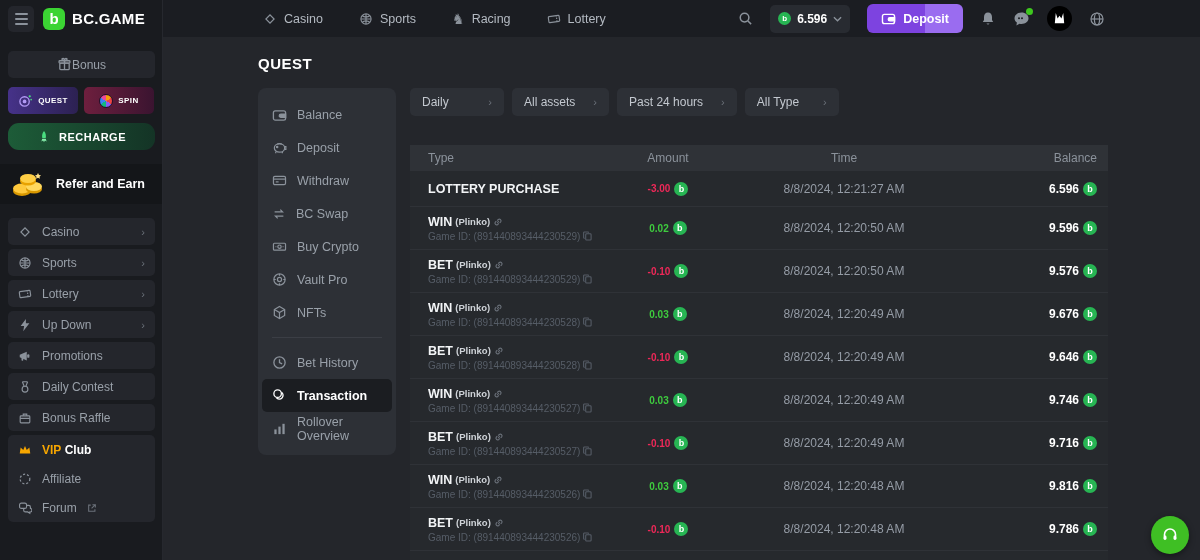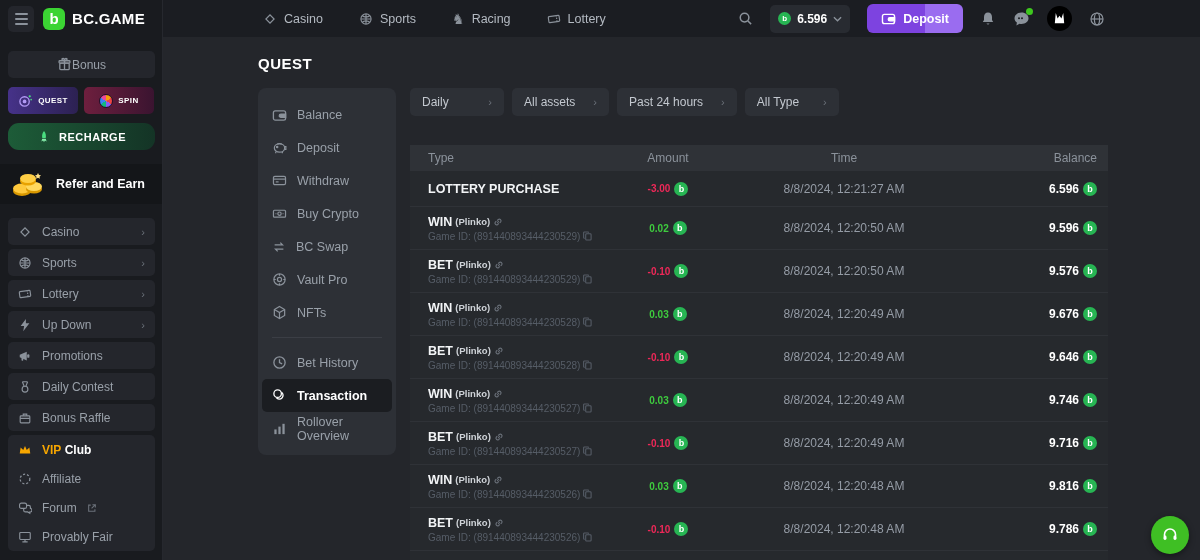--- a/index.html
+++ b/index.html
@@ -225,27 +225,20 @@
         <div class="menu-item">
           <svg class="ic" width="14" height="14" viewBox="0 0 16 16" fill="none" stroke="#8b929b" stroke-width="1.3">
               <rect x="1.8" y="2.5" width="8" height="6" rx="2"></rect>
               <path d="M6.5 8.5 V10.5 A2 2 0 0 0 8.5 12.5 H11 L13.5 14 V12.5 A2 2 0 0 0 14.2 8.5 V7 A2 2 0 0 0 12.2 5 H10.3"></path>
             </svg>
           <span>Forum</span>
           <svg class="ic" width="10" height="10" viewBox="0 0 12 12" fill="none" stroke="#6a7079" stroke-width="1.3">
               <path d="M4.5 2.5 H2 V10 H9.5 V7.5 M6.5 2 H10 V5.5 M10 2 L5.5 6.5"></path>
             </svg>
         </div>
-        <div class="menu-item">
-          <svg class="ic" width="14" height="14" viewBox="0 0 16 16" fill="none" stroke="#8b929b" stroke-width="1.3">
-              <rect x="2" y="2.8" width="12" height="8" rx="1"></rect>
-              <path d="M8 10.8 V13.2 M5 13.5 H11"></path>
-            </svg>
-          <span class="lbl">Provably Fair</span>
-        </div>
       </div>
     </div>
   </aside>
 
   <div class="right-col">
     <header class="topbar">
       <nav class="topnav">
         <div class="topnav-item">
           <svg class="ic" width="14" height="14" viewBox="0 0 16 16" fill="none" stroke="#8b929b" stroke-width="1.4">
               <rect x="4.7" y="4.7" width="6.6" height="6.6" transform="rotate(45 8 8)"></rect>
@@ -345,33 +338,33 @@
           </div>
           <div class="wnav-item">
             <svg class="ic" width="15" height="13" viewBox="0 0 16 14" fill="none" stroke="#8b929b" stroke-width="1.3">
                 <rect x="1.5" y="2.5" width="13" height="9" rx="1.5"></rect>
                 <line x1="1.5" y1="5.5" x2="14.5" y2="5.5"></line>
                 <line x1="4" y1="8.5" x2="7" y2="8.5"></line>
               </svg>
             <span>Withdraw</span>
           </div>
           <div class="wnav-item">
+            <svg class="ic" width="14" height="14" viewBox="0 0 16 16" fill="none" stroke="#8b929b" stroke-width="1.4">
+                <path d="M3 5.5 H12 L9.5 3 M13 10.5 H4 L6.5 13"></path>
+              </svg>
+            <span>BC Swap</span>
+          </div>
+          <div class="wnav-item">
             <svg class="ic" width="15" height="13" viewBox="0 0 16 14" fill="none" stroke="#8b929b" stroke-width="1.3">
                 <rect x="1.5" y="3.5" width="13" height="7.5" rx="1"></rect>
                 <circle cx="8" cy="7.2" r="1.8"></circle>
                 <line x1="3.8" y1="7.2" x2="4.6" y2="7.2"></line>
                 <line x1="11.4" y1="7.2" x2="12.2" y2="7.2"></line>
               </svg>
             <span>Buy Crypto</span>
-          </div>
-          <div class="wnav-item">
-            <svg class="ic" width="14" height="14" viewBox="0 0 16 16" fill="none" stroke="#8b929b" stroke-width="1.4">
-                <path d="M3 5.5 H12 L9.5 3 M13 10.5 H4 L6.5 13"></path>
-              </svg>
-            <span>BC Swap</span>
           </div>
           <div class="wnav-item">
             <svg class="ic" width="15" height="15" viewBox="0 0 16 16" fill="none" stroke="#8b929b" stroke-width="1.3">
                 <circle cx="8" cy="8" r="6"></circle>
                 <circle cx="8" cy="8" r="2.2"></circle>
                 <path d="M8 2 V4 M8 12 V14 M2 8 H4 M12 8 H14"></path>
               </svg>
             <span>Vault Pro</span>
           </div>
           <div class="wnav-item">

